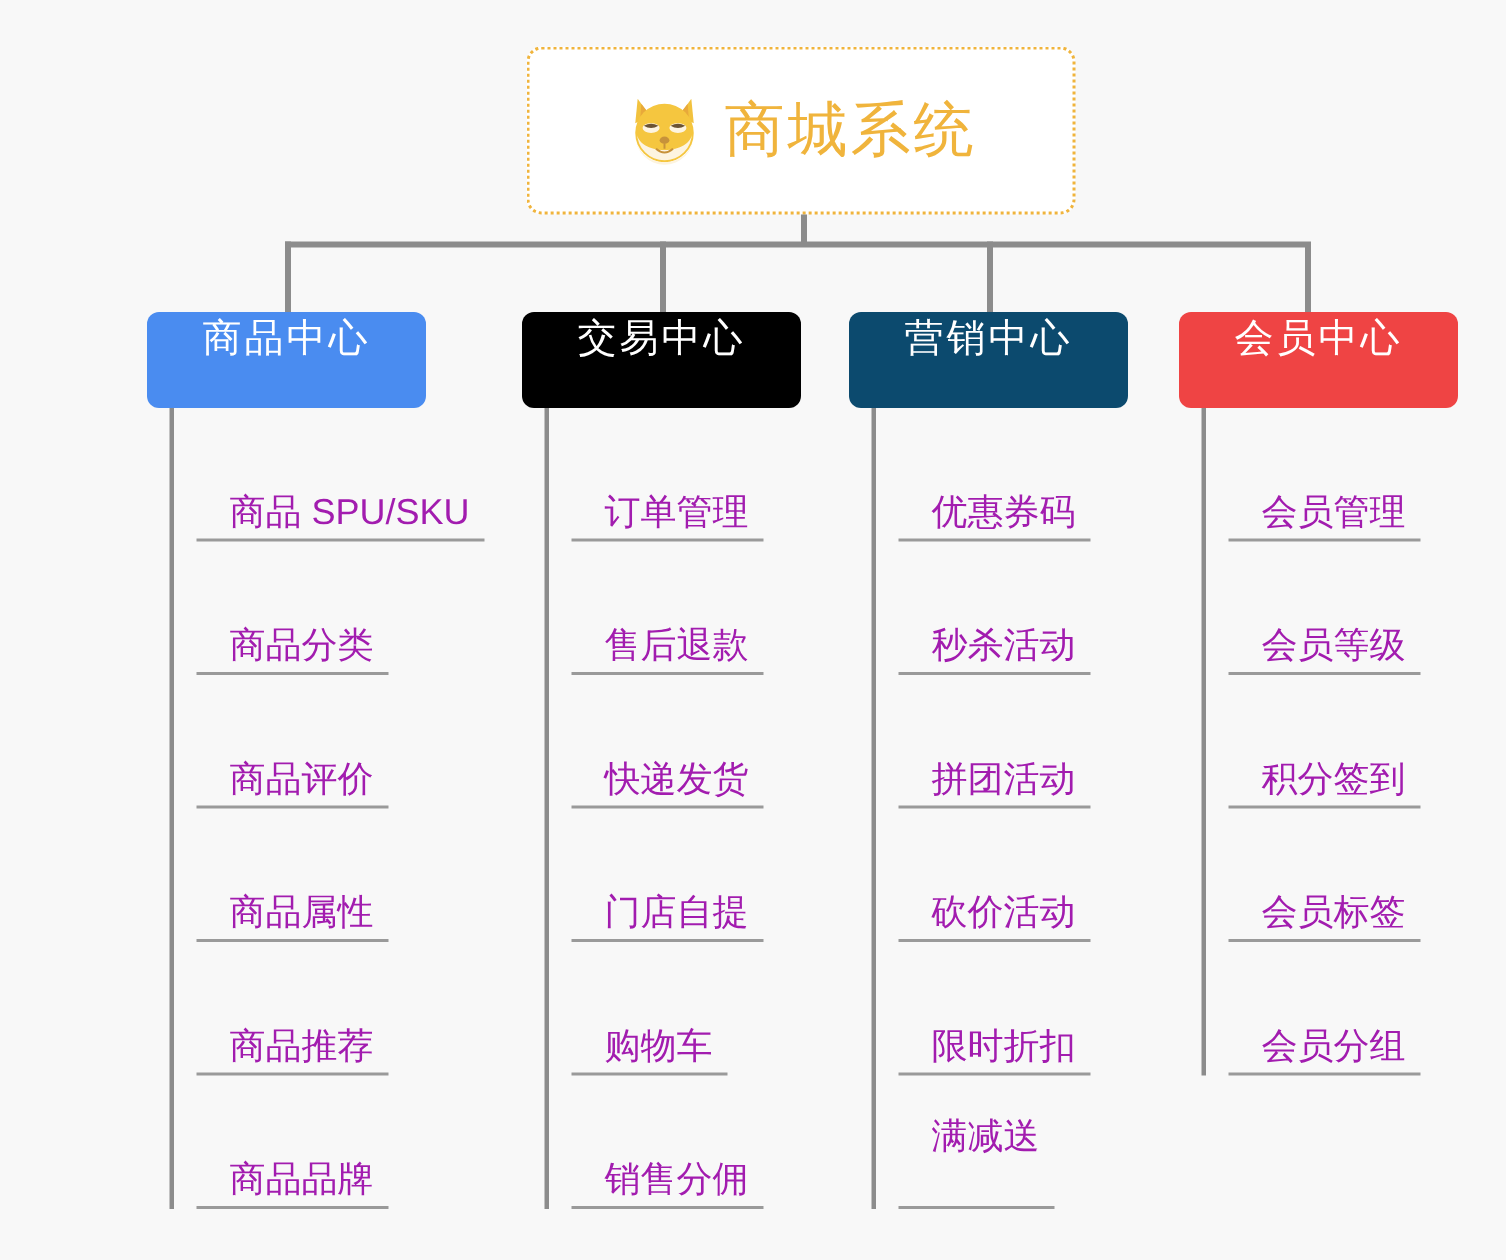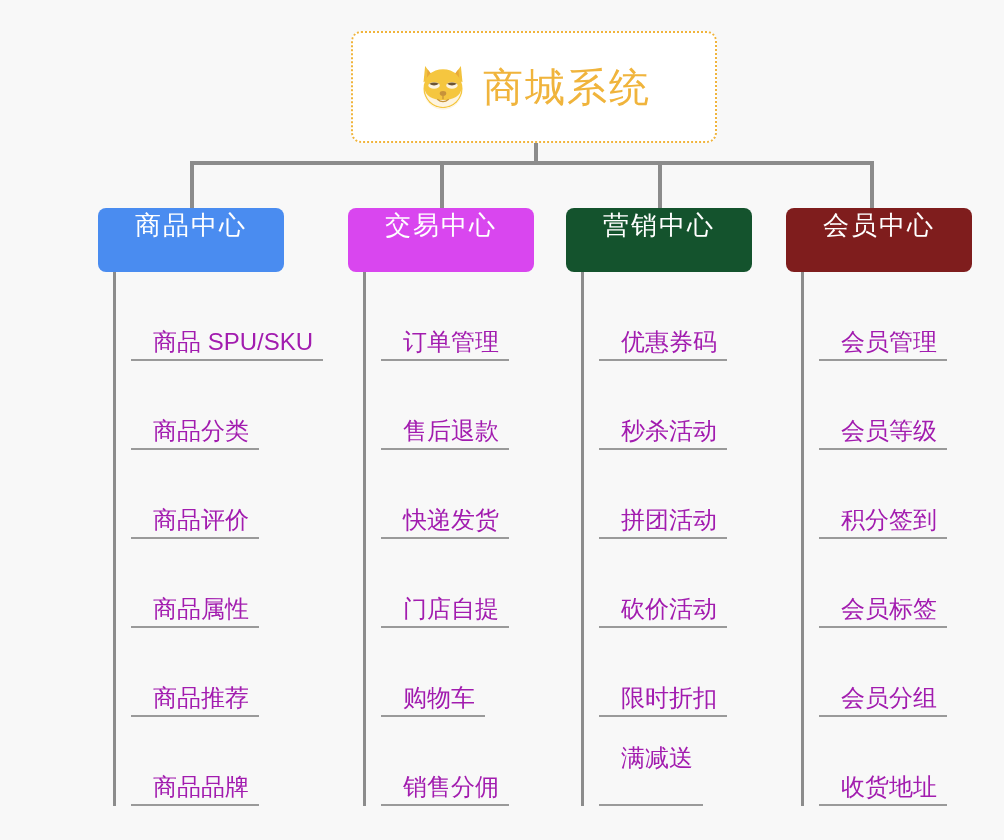--- a/index.html
+++ b/index.html
@@ -163,21 +163,21 @@
       <div class="leaf" style="width: 128px;">
           <span class="leaf-label">商品推荐</span>
         </div>
       <div class="leaf" style="width: 128px;">
           <span class="leaf-label">商品品牌</span>
         </div>
     </div>
   </div>
 
   <div class="column" id="col-1">
-    <div class="col-header" style="background: #d946ef;">
+    <div class="col-header" style="background: #000000;">
       <span>交易中心</span>
     </div>
     <div class="col-body">
       <div class="leaf" style="width: 128px;">
           <span class="leaf-label">订单管理</span>
         </div>
       <div class="leaf" style="width: 128px;">
           <span class="leaf-label">售后退款</span>
         </div>
       <div class="leaf" style="width: 128px;">
@@ -189,21 +189,21 @@
       <div class="leaf" style="width: 104px;">
           <span class="leaf-label">购物车</span>
         </div>
       <div class="leaf" style="width: 128px;">
           <span class="leaf-label">销售分佣</span>
         </div>
     </div>
   </div>
 
   <div class="column" id="col-2">
-    <div class="col-header" style="background: #14532d;">
+    <div class="col-header" style="background: #0c4a6e;">
       <span>营销中心</span>
     </div>
     <div class="col-body">
       <div class="leaf" style="width: 128px;">
           <span class="leaf-label">优惠券码</span>
         </div>
       <div class="leaf" style="width: 128px;">
           <span class="leaf-label">秒杀活动</span>
         </div>
       <div class="leaf" style="width: 128px;">
@@ -215,38 +215,35 @@
       <div class="leaf" style="width: 128px;">
           <span class="leaf-label">限时折扣</span>
         </div>
       <div class="leaf" style="width: 104px; align-items: center;">
           <span class="leaf-label">满减送</span>
         </div>
     </div>
   </div>
 
   <div class="column" id="col-3">
-    <div class="col-header" style="background: #7f1d1d;">
+    <div class="col-header" style="background: #ef4444;">
       <span>会员中心</span>
     </div>
     <div class="col-body">
       <div class="leaf" style="width: 128px;">
           <span class="leaf-label">会员管理</span>
         </div>
       <div class="leaf" style="width: 128px;">
           <span class="leaf-label">会员等级</span>
         </div>
       <div class="leaf" style="width: 128px;">
           <span class="leaf-label">积分签到</span>
         </div>
       <div class="leaf" style="width: 128px;">
           <span class="leaf-label">会员标签</span>
         </div>
       <div class="leaf" style="width: 128px;">
           <span class="leaf-label">会员分组</span>
         </div>
-      <div class="leaf" style="width: 128px;">
-          <span class="leaf-label">收货地址</span>
-        </div>
     </div>
   </div>
 
 </div>
 
 </body></html>

